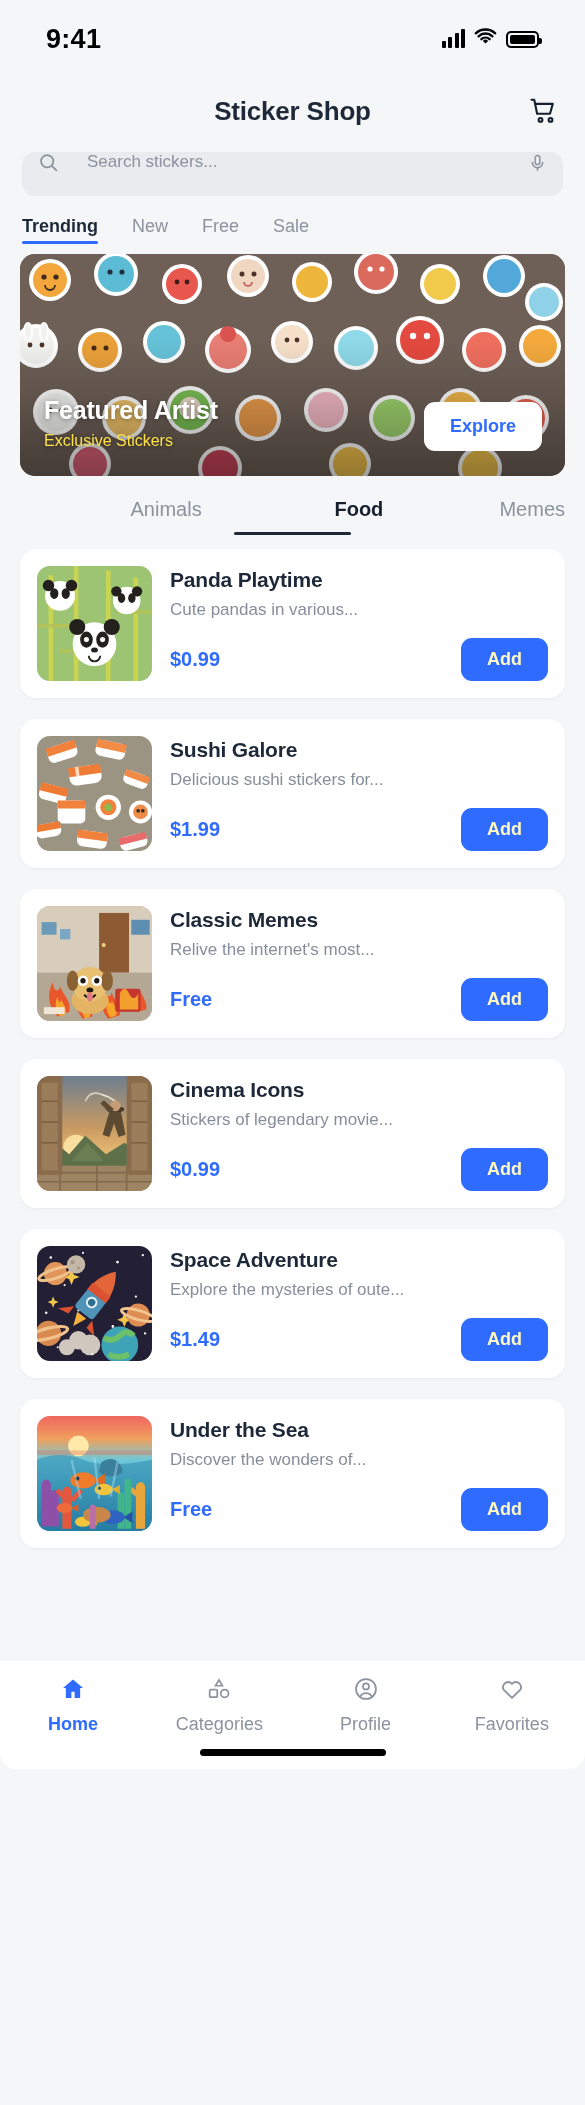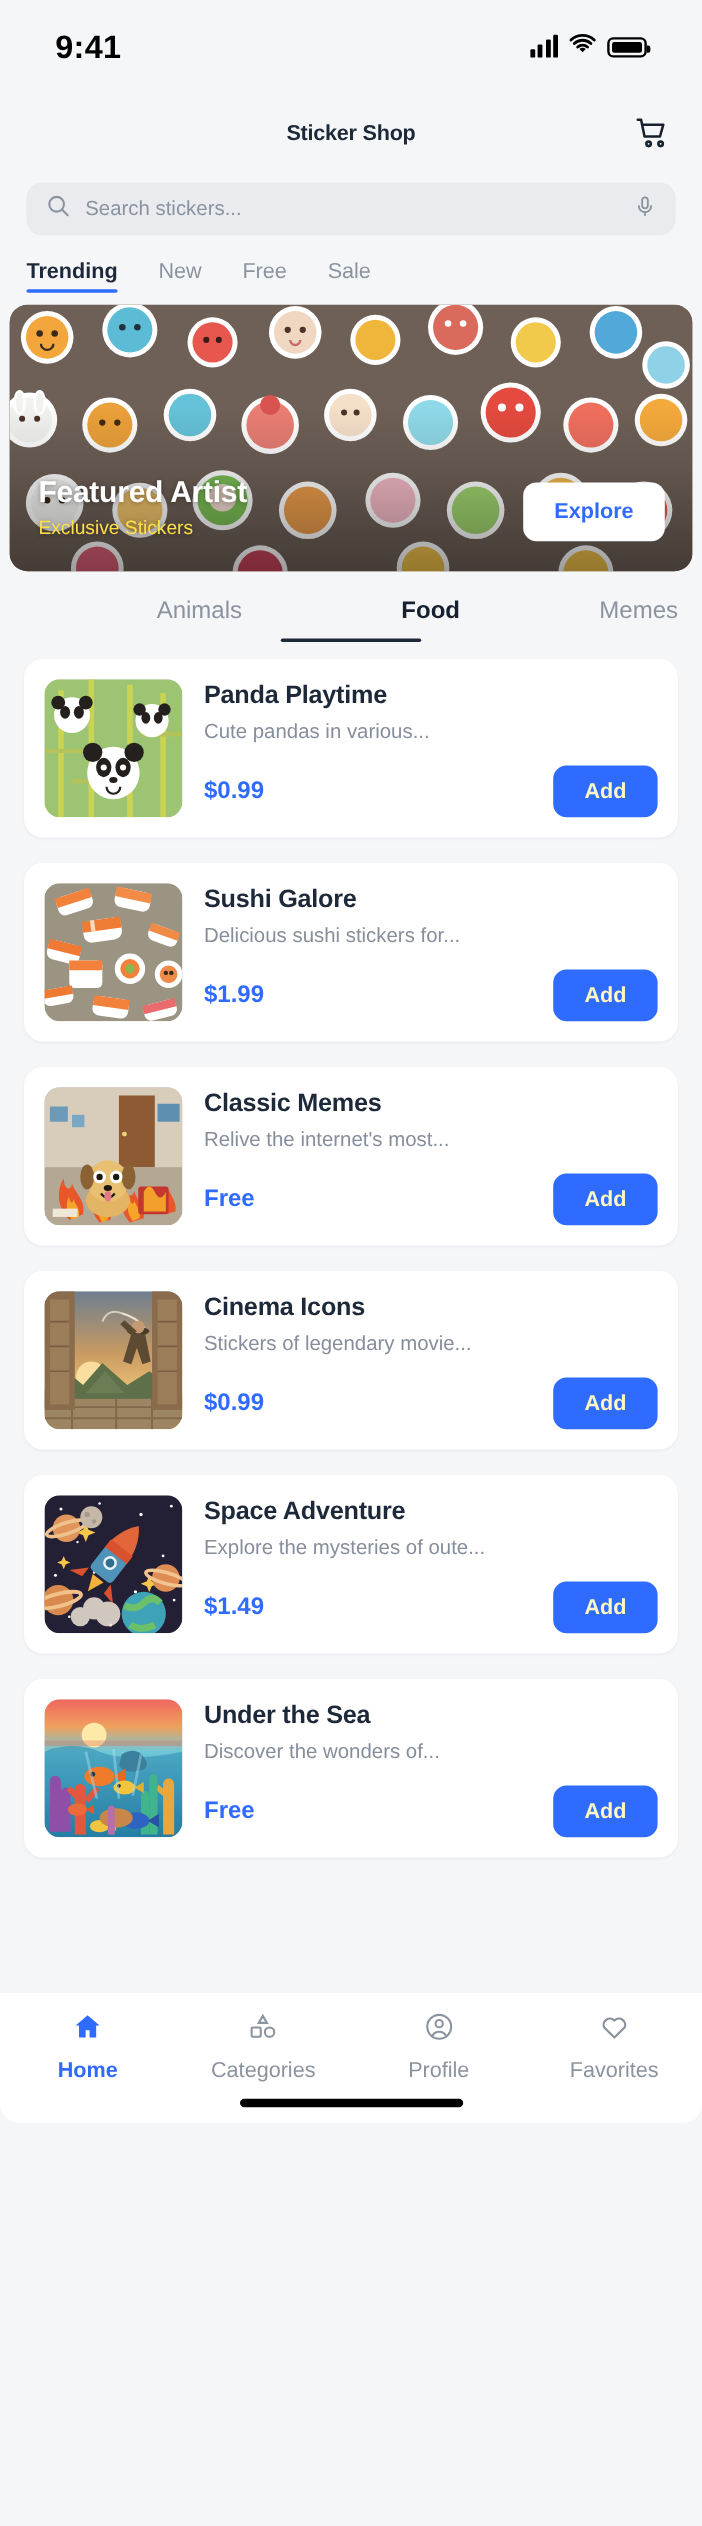--- a/index.html
+++ b/index.html
@@ -73,42 +73,42 @@
     display: flex;
     align-items: center;
     padding: 0 22px;
     position: relative;
     flex: none;
   }
   .app-title {
     position: absolute;
     left: 0; right: 0;
     text-align: center;
-    font-size: 18px;
+    font-size: 26px;
     font-weight: 700;
     color: #1d2838;
     letter-spacing: -0.2px;
   }
   .cart-btn {
     margin-left: auto;
     width: 38px; height: 38px;
     display: flex; align-items: center; justify-content: center;
     position: relative; z-index: 2;
   }
 
   
   .search-wrap { padding: 8px 22px 0; flex: none; }
   .search-bar {
     height: 44px;
     background: #e9ebef;
     border-radius: 13px;
     display: flex;
-    align-items: center;
+    align-items: flex-start;
     padding: 0 16px;
-    gap: 12px;
+    gap: 28px;
   }
   .search-input {
     flex: 1;
     border: none;
     outline: none;
     background: transparent;
     font-family: "Liberation Sans", sans-serif;
     font-size: 17px;
     color: #7b8494;
   }
@@ -136,21 +136,21 @@
   .filter-tab.active::after {
     content: "";
     position: absolute;
     left: 0; right: 0; bottom: 0;
     height: 3.5px;
     background: #2f6bff;
     border-radius: 2px;
   }
 
   
-  .hero-wrap { padding: 10px 8px 0; flex: none; }
+  .hero-wrap { padding: 10px 20px 0; flex: none; }
   .hero {
     height: 222px;
     border-radius: 15px;
     overflow: hidden;
     position: relative;
     background: #6b5c52;
   }
   .hero-art { position: absolute; inset: 0; }
   .hero-overlay {
     position: absolute;

